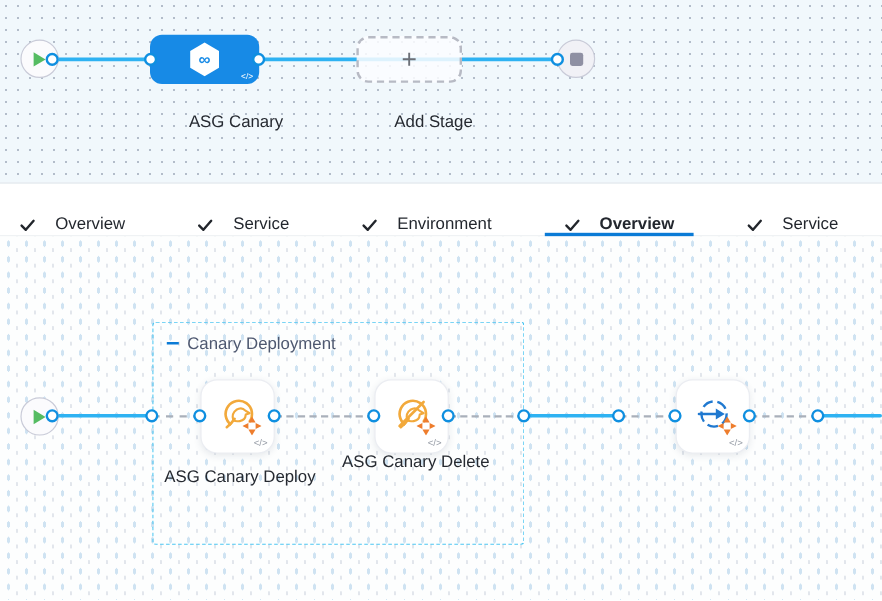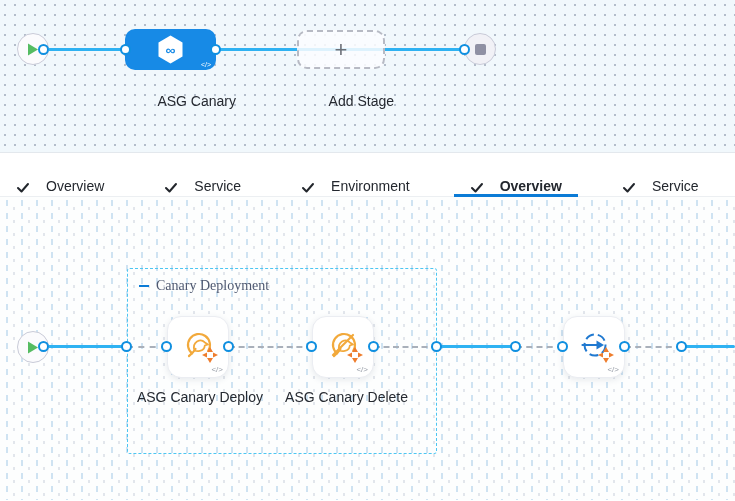--- a/index.html
+++ b/index.html
@@ -43,21 +43,21 @@
   #add-stage{position:absolute;left:297px;top:30px;width:88px;height:39px;border-radius:10px;
     border:2px dashed #b7bac4;background:rgba(252,253,255,.85);display:flex;align-items:center;
     justify-content:center;color:#6c7078;font-size:22px;font-weight:300;cursor:pointer;z-index:3;}
   #end-node{left:464px;top:33px;background:#f1f1f6;}
   .stop-square{width:11px;height:11px;border-radius:2px;background:#8f90a3;}
 
   
   .step-group{position:absolute;top:71px;height:186px;border:1.5px dashed #4cc6f2;
     border-radius:3px;z-index:1;}
   .group-title{display:flex;align-items:center;gap:6px;padding:9px 0 0 10px;
-    font-size:14px;color:#4e5870;white-space:nowrap;font-family:Liberation Serif, serif;}
+    font-size:14px;color:#4e5870;white-space:nowrap;}
 
   
   .step-node{position:absolute;top:119px;width:62px;height:62px;border-radius:14px;background:#fff;
     border:1px solid #ebedf2;box-shadow:0 2px 6px rgba(40,60,90,.10);z-index:4;cursor:pointer;}
   .step-node svg.main{position:absolute;left:11px;top:9px;}
   .step-node .code-badge{position:absolute;right:5px;bottom:3px;color:#969ca6;font-size:8px;}
 </style>
 </head>
 <body>
 
@@ -205,14 +205,14 @@
   <div class="dot" style="left:223px;top:144px;"></div>
   <div class="dot" style="left:306px;top:144px;"></div>
   <div class="dot" style="left:368px;top:144px;"></div>
   <div class="dot" style="left:431px;top:144px;"></div>
   <div class="dot" style="left:510px;top:144px;"></div>
   <div class="dot" style="left:557px;top:144px;"></div>
   <div class="dot" style="left:619px;top:144px;"></div>
   <div class="dot" style="left:676px;top:144px;"></div>
 
   <div class="node-label" style="left:133px;top:190px;">ASG Canary Deploy</div>
-  <div class="node-label" style="left:278px;top:190px;">ASG Canary Delete</div>
+  <div class="node-label" style="left:278px;top:177px;">ASG Canary Delete</div>
 </div>
 
 </body></html>

